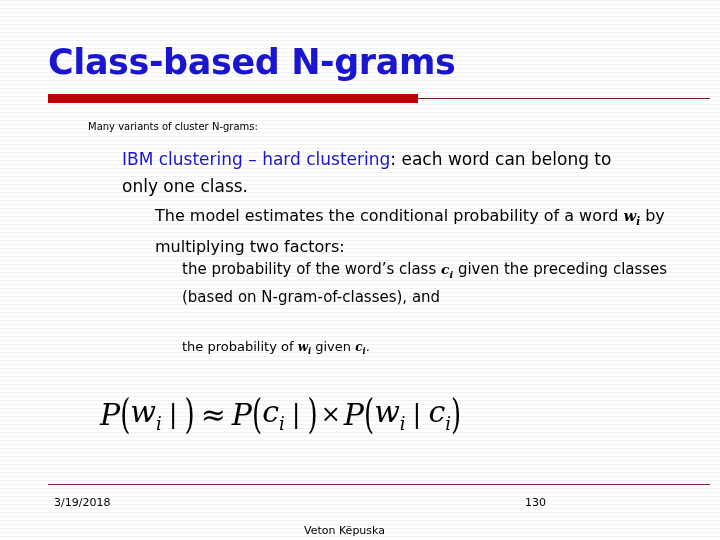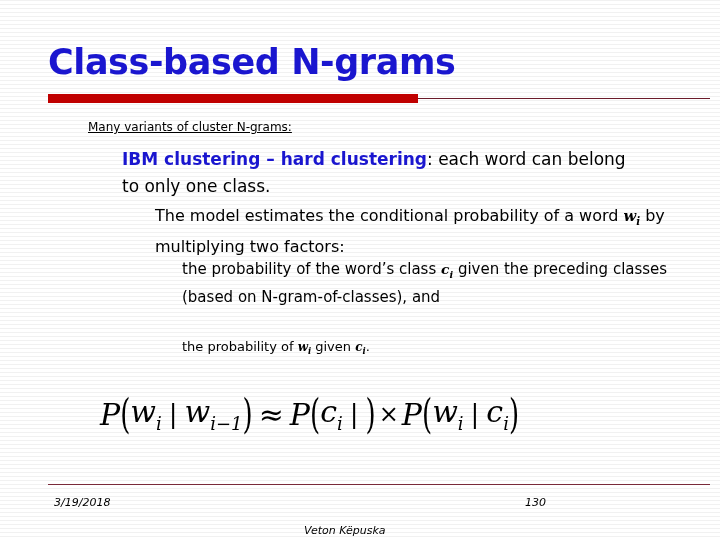--- a/index.html
+++ b/index.html
@@ -91,27 +91,27 @@
   .bul-text {
     position: absolute;
     display: block;
     color: #000000;
     font-family: "DejaVu Sans", sans-serif;
   }
 
   
   #b1 { left: 0; top: 116px; }
   #b1 .bul-icon { left: 58px; top: 7px; }
-  #b1 .bul-text { left: 88px; top: 0; font-size: 12px; line-height: 22px; width: 560px; text-decoration: underline; }
+  #b1 .bul-text { left: 88px; top: 0; font-size: 10px; line-height: 22px; width: 560px; }
 
   
   #b2 { left: 0; top: 146px; }
   #b2 .bul-icon { left: 100px; top: 7px; }
   #b2 .bul-text { left: 122px; top: 0; font-size: 17px; line-height: 27px; width: 520px; }
-  .lead-blue { color: #1a16cf; font-weight: bold; margin-top: 24px; }
+  .lead-blue { color: #1a16cf; font-weight: normal; margin-top: 24px; }
 
   
   #b3 { left: 0; top: 203px; }
   #b3 .bul-icon { left: 132px; top: 6px; }
   #b3 .bul-text { left: 155px; top: 0; font-size: 16px; line-height: 25px; width: 520px; }
 
   
   #b4a { left: 0; top: 258px; }
   #b4a .bul-icon { left: 164px; top: 6px; }
   #b4a .bul-text { left: 182px; top: 0; font-size: 15px; line-height: 23px; width: 500px; }
@@ -187,21 +187,20 @@
     height: 1px;
     background: #7a2a3a;
   }
   .footer-text {
     position: absolute;
     top: 496px;
     font-family: "DejaVu Sans", sans-serif;
     font-size: 11px;
     color: #000000;
     white-space: nowrap;
-    font-style: italic;
   }
   #footer-date { left: 54px; }
   #footer-author { left: 304px; margin-top: 28px; }
   #footer-page { left: 525px; }
 </style>
 </head>
 <body>
 
 <div id="slide"></div>
 
@@ -245,21 +244,20 @@
       <span class="square"></span>
     </span>
     <span class="bul-text"><span>the probability of </span><span class="var"><span>w</span><sub>i</sub></span><span> given </span><span class="var"><span>c</span><sub>i</sub></span><span>.</span></span>
   </div>
 
   <div class="equation">
     <span class="eq-p">P</span>
       <span class="paren">(</span>
       <span><span>w</span><span class="eq-sub">i</span></span>
       <span class="eq-bar">|</span>
-      <span><span>w</span><span class="eq-sub">i−1</span></span>
       <span class="paren">)</span>
       <span class="eq-op">≈</span>
       <span class="eq-p">P</span>
       <span class="paren">(</span>
       <span><span>c</span><span class="eq-sub">i</span></span>
       <span class="eq-bar">|</span>
       <span class="paren">)</span>
       <span class="eq-times">×</span>
       <span class="eq-p">P</span>
       <span class="paren">(</span>

